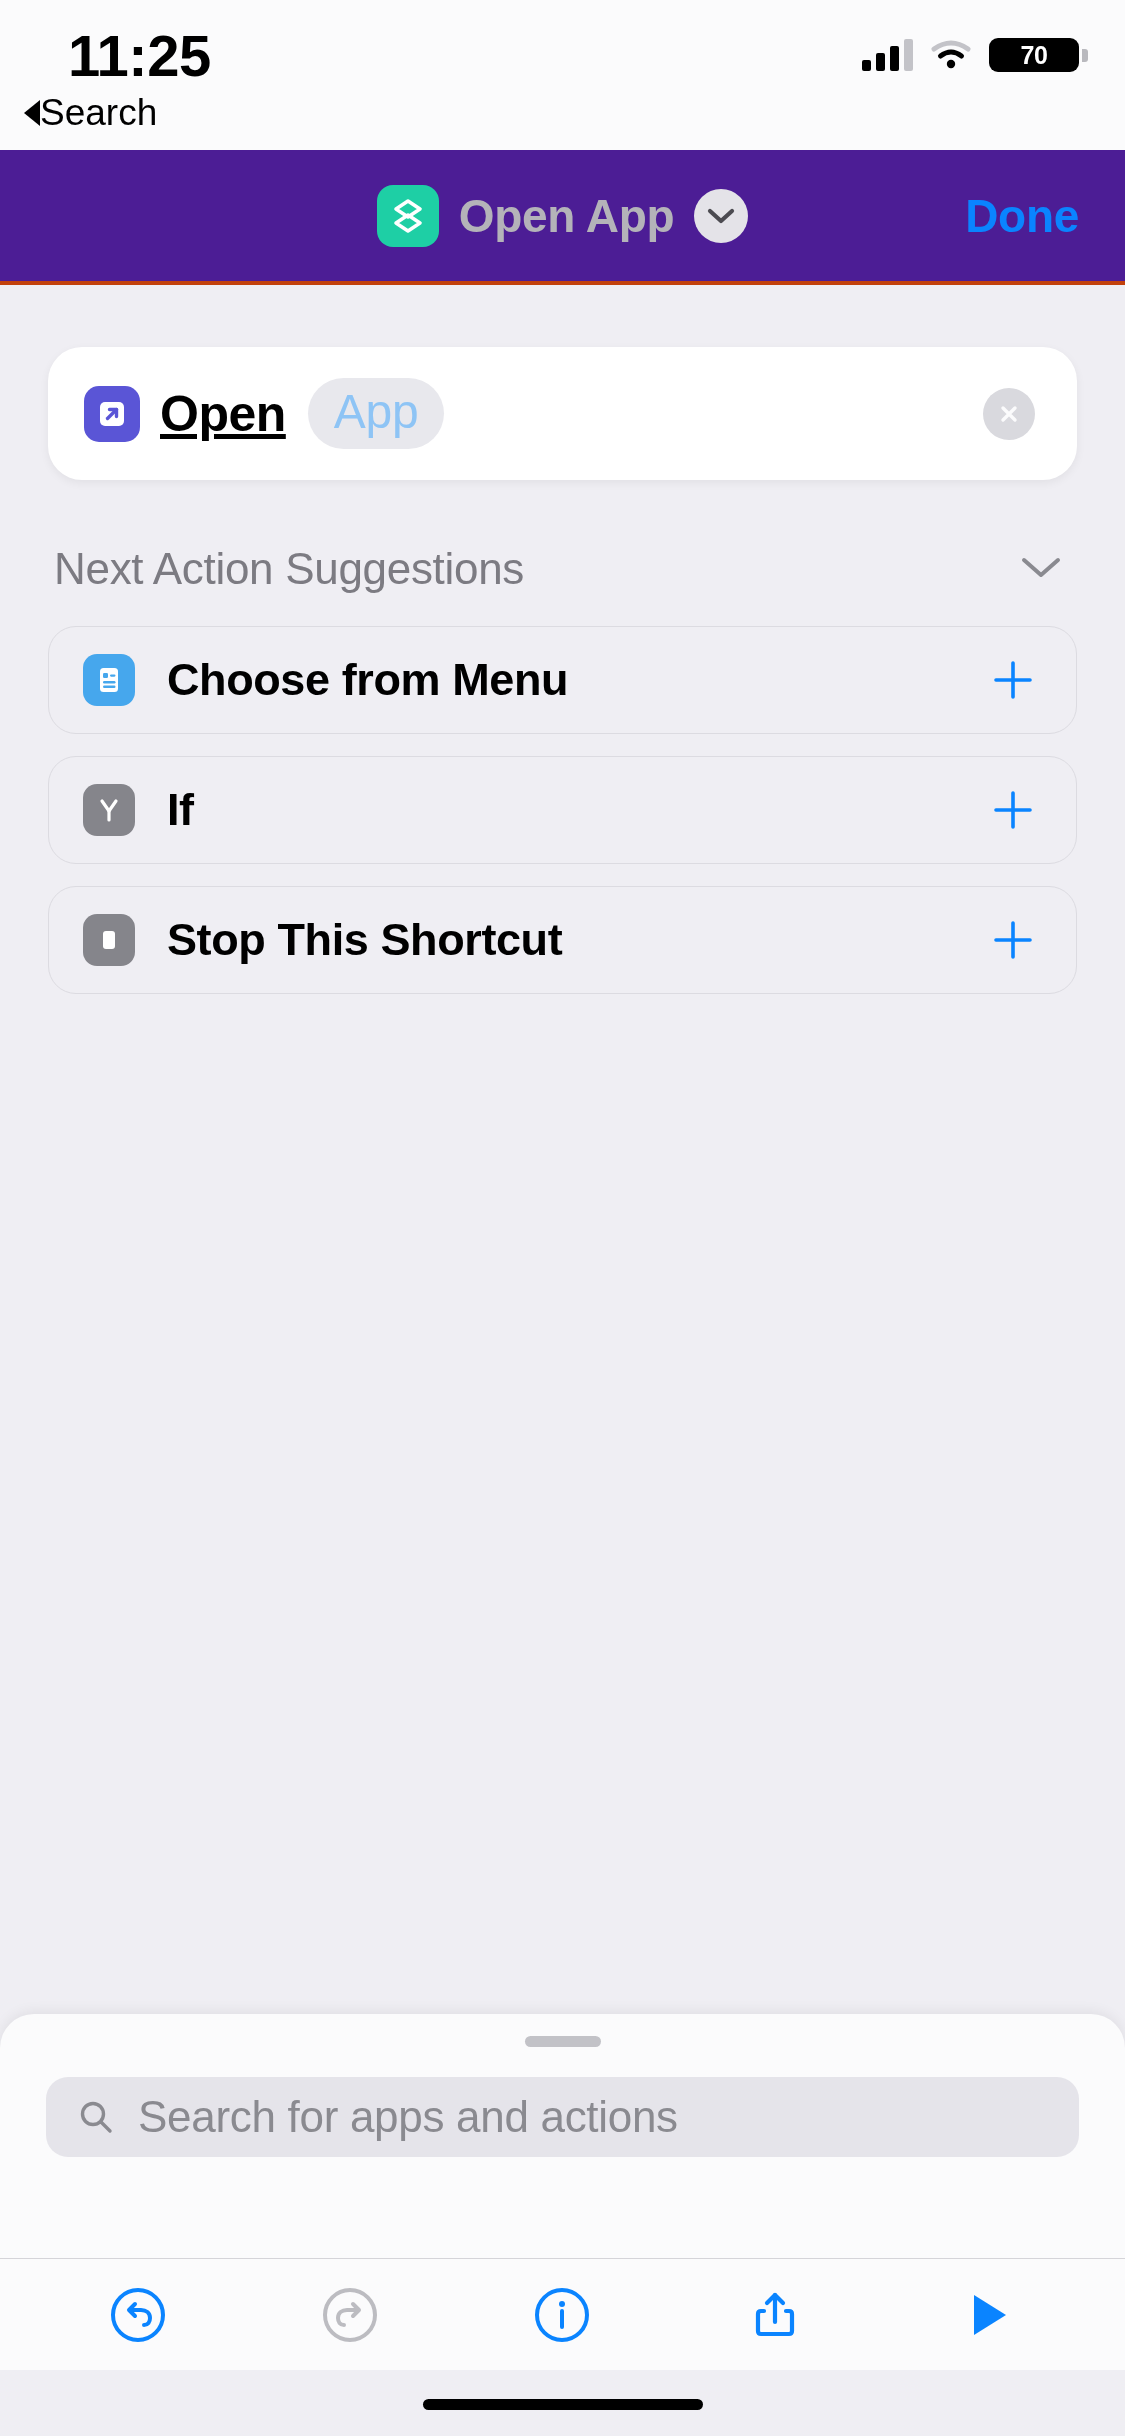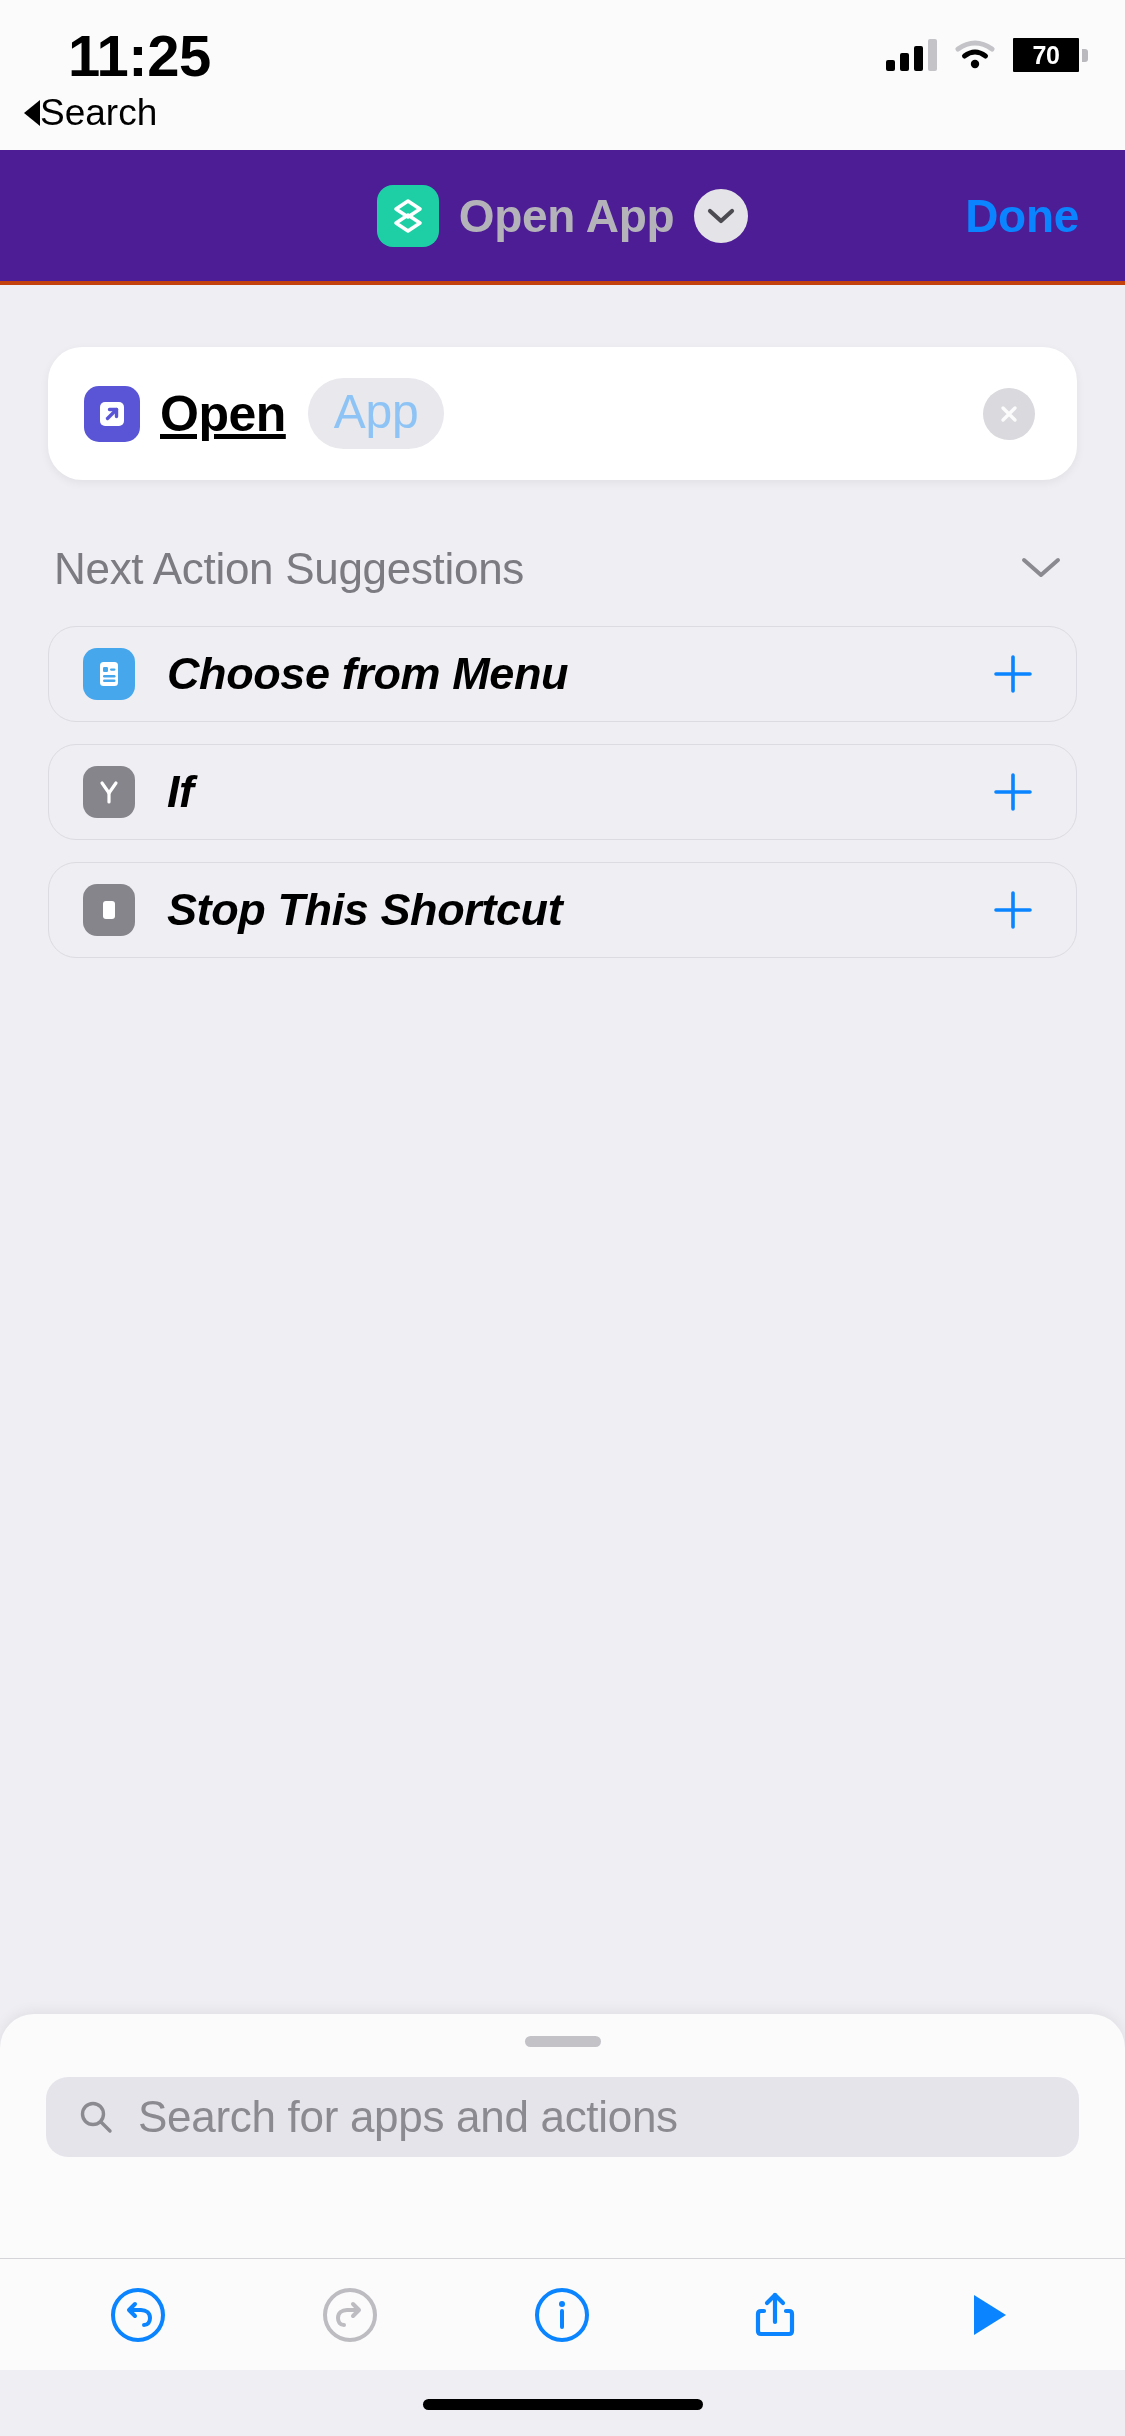--- a/index.html
+++ b/index.html
@@ -44,22 +44,22 @@
     display:flex; align-items:center; gap:18px;
   }
   .bars { display:flex; align-items:flex-end; gap:5px; height:32px; }
   .bars i { width:9px; background:#000; border-radius:2px; display:block; }
   .bars i:nth-child(1){height:11px;}
   .bars i:nth-child(2){height:18px;}
   .bars i:nth-child(3){height:25px;}
   .bars i:nth-child(4){height:32px;background:#c3c3c8;}
   .wifi { width:40px; height:30px; position:relative; }
   .battery {
-    position:relative; width:66px; height:34px;
-    background:#000; border-radius:1px;
+    position:relative; width:90px; height:34px;
+    background:#000; border-radius:9px;
     display:flex; align-items:center; justify-content:center;
   }
   .battery::after {
     content:''; position:absolute; right:-9px; top:11px;
     width:6px; height:13px; background:#b9b9be; border-radius:0 3px 3px 0;
   }
   .battery .pct { color:#fff; font-size:25px; font-weight:700; letter-spacing:-0.5px;}
   .battery .shell {
     position:absolute; left:-5px; top:-3px; width:80px; height:40px;
     border-radius:12px; background:#b9b9be; z-index:-1;
@@ -130,28 +130,27 @@
 
   .sugg-header {
     margin-top:64px;
     display:flex; align-items:center; justify-content:space-between;
     padding:0 14px 0 6px;
   }
   .sugg-title { font-size:44px; font-weight:500; color:#7c7b82; letter-spacing:-0.3px;}
 
   .sugg-list { margin-top:32px; display:flex; flex-direction:column; gap:22px; }
   .sugg-row {
-    height:96px;
+    height:108px;
     border:1.5px solid #dcdbe1;
     border-radius:28px;
     display:flex; align-items:center;
     padding:0 38px 0 34px;
     background:transparent;
     position:relative;
-    font-style:italic;
   }
   .sr-icon {
     width:52px; height:52px; border-radius:14px;
     display:flex; align-items:center; justify-content:center;
     flex:0 0 auto;
   }
   .sr-icon.blue { background:#46a7ed; }
   .sr-icon.grey { background:#85858b; }
   .sr-label {
     margin-left:32px;

